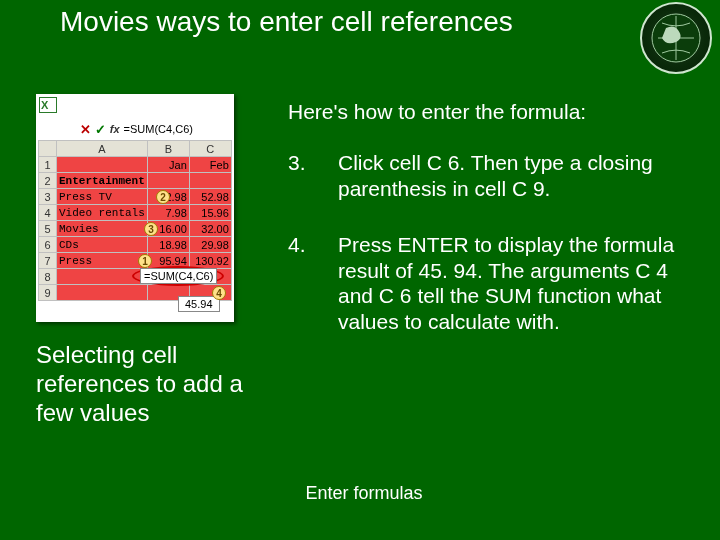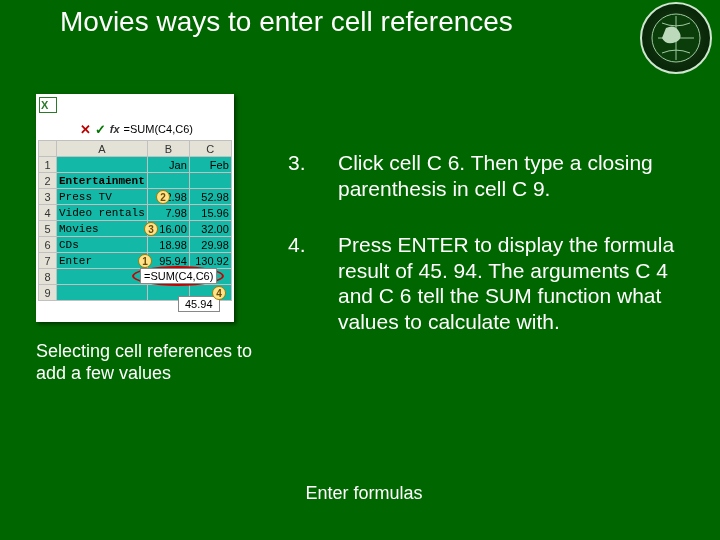--- a/index.html
+++ b/index.html
@@ -64,21 +64,21 @@
     flex: 0 0 26px;
   }
   .step .body { flex: 1; margin-left: 24px; }
   .step3 { top: 150px; }
   .step4 { top: 232px; }
   .caption {
     position: absolute;
     top: 341px;
     left: 36px;
     width: 220px;
-    font-size: 18px;
+    font-size: 24px;
     color: #fff;
     line-height: 1.2;
   }
   .footer {
     position: absolute;
     bottom: 36px;
     left: 4px;
     width: 720px;
     text-align: center;
     font-size: 18px;
@@ -134,21 +134,21 @@
     top: 46px;
     left: 2px;
     border-collapse: collapse;
     font: 11px Tahoma, Arial;
     color: #000;
   }
   table.grid th, table.grid td {
     border: 1px solid #c0c0c0;
     padding: 0 2px;
     height: 16px;
-    background: #14b8a6;
+    background: #ef4444;
     text-align: right;
     white-space: nowrap;
   }
   table.grid th {
     background: #e4e2d6;
     color: #333;
     font-weight: normal;
     text-align: center;
   }
   table.grid th.rowh {
@@ -204,20 +204,21 @@
   <div class="title">Movies ways to enter cell references</div>
 
   <div class="logo">
     <svg viewBox="0 0 60 60">
       <circle cx="30" cy="30" r="24" fill="#0b3d0b" stroke="#9fc99f" stroke-width="1"></circle>
       <path d="M12 30 h36 M30 8 v44 M16 15 a28 20 0 0 0 28 0 M16 45 a28 20 0 0 1 28 0" stroke="#9fc99f" stroke-width="1" fill="none"></path>
       <path d="M20 20 q8 -4 12 2 q6 8 -2 12 q-10 4 -14 -4" fill="#bcd9bc"></path>
     </svg>
   </div>
 
+  <div class="intro">Here's how to enter the formula:</div>
 
   <div class="step step3">
     <div class="num">3.</div>
     <div class="body">Click cell C 6. Then type a closing parenthesis in cell C 9.</div>
   </div>
 
   <div class="step step4">
     <div class="num">4.</div>
     <div class="body">Press ENTER to display the formula result of 45. 94. The arguments C 4 and C 6 tell the SUM function what values to calculate with.</div>
   </div>
@@ -278,21 +279,21 @@
         <td>32.00</td>
       </tr>
       <tr>
         <th class="rowh">6</th>
         <td class="label">CDs</td>
         <td>18.98</td>
         <td>29.98</td>
       </tr>
       <tr>
         <th class="rowh">7</th>
-        <td class="label">Enter</td>
+        <td class="label">Press</td>
         <td>95.94</td>
         <td>130.92</td>
       </tr>
       <tr>
         <th class="rowh">8</th>
         <td class="label"></td>
         <td></td>
         <td></td>
       </tr>
       <tr>

